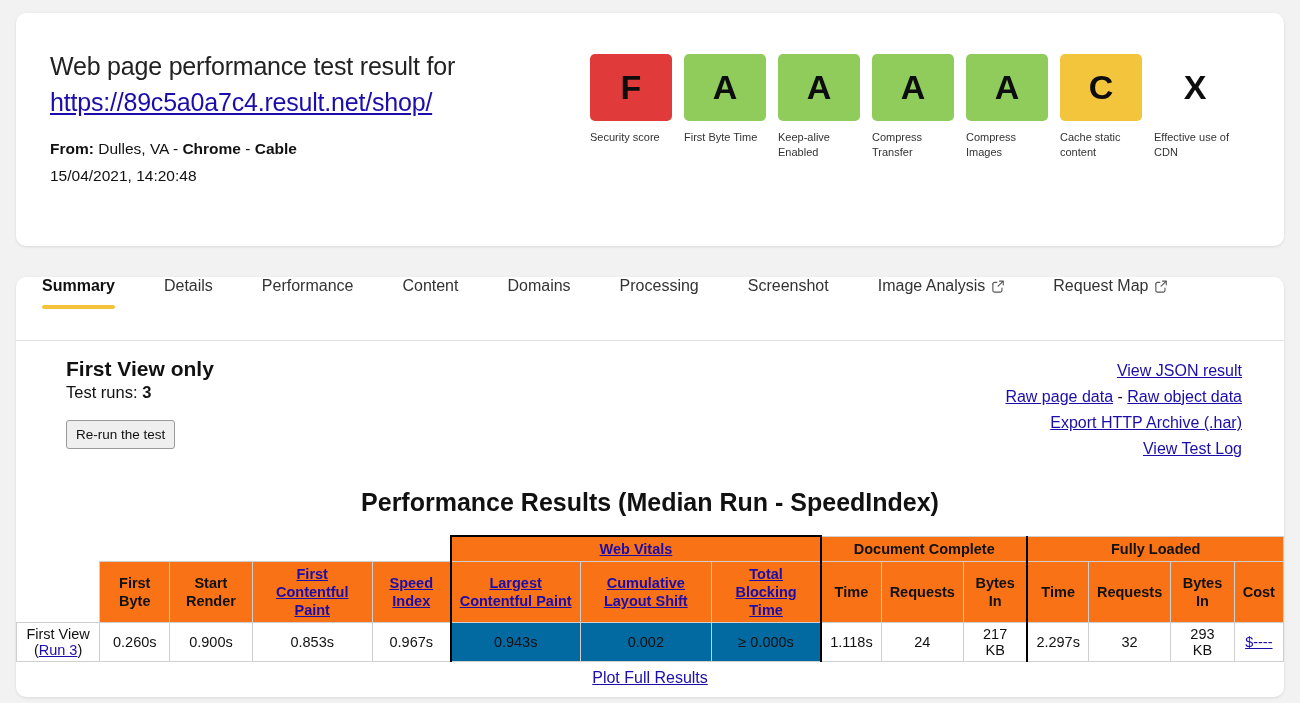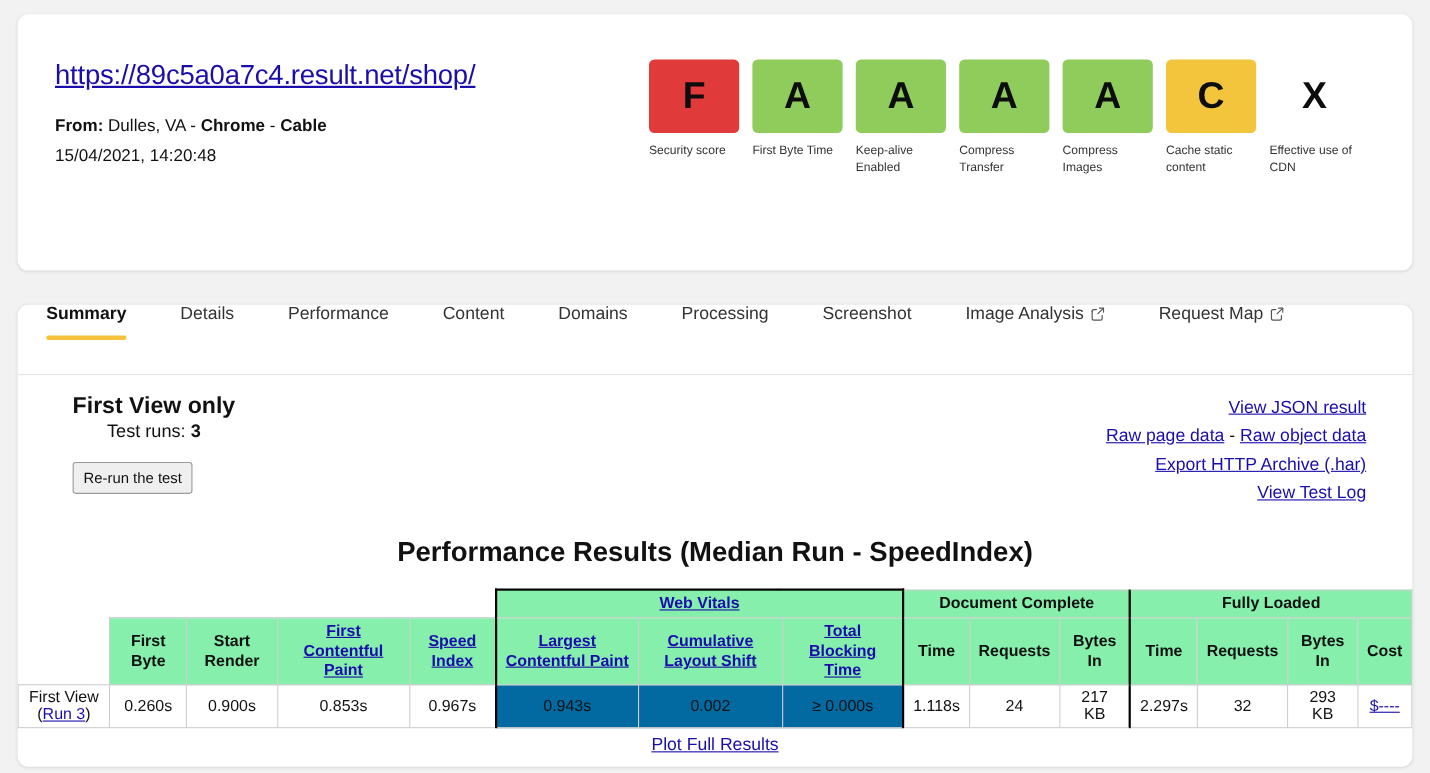--- a/index.html
+++ b/index.html
@@ -118,21 +118,21 @@
   }
   .ext-icon { display: inline-block; width: 13px; height: 13px; margin-bottom: 2px; }
 
   
   .meta {
     display: flex;
     justify-content: space-between;
     padding: 17px 42px 0 50px;
   }
   .meta-left .fv { font-size: 21px; font-weight: 700; line-height: 22px; }
-  .meta-left .runs { font-size: 16.5px; line-height: 23px; margin-top: 1px; text-align: center; }
+  .meta-left .runs { font-size: 16.5px; line-height: 23px; margin-top: 1px; }
   .meta-left .runs b { font-weight: 700; }
   .rerun-btn {
     margin-top: 16px;
     font-family: "Liberation Sans", sans-serif;
     font-size: 13.5px;
     padding: 6px 9px;
     background: #efefef;
     border: 1px solid #9a9a9a;
     border-radius: 3px;
     color: #111;
@@ -157,21 +157,21 @@
     font-size: 14.5px;
     color: #111;
   }
   table.results th, table.results td {
     border: 1px solid #cfcfcf;
     text-align: center;
     vertical-align: middle;
     font-weight: 400;
     padding: 3px 8px;
   }
-  table.results thead th { background: #86efac; font-weight: 700; line-height: 18px; }
+  table.results thead th { background: #f97316; font-weight: 700; line-height: 18px; }
   table.results thead th.blank { background: #fff; border: none; }
   table.results thead th a { color: #1a0dab; text-decoration: underline; font-weight: 700; }
   .grp-start { border-left: 2px solid #000 !important; }
   .grp-end   { border-right: 2px solid #000 !important; }
   .grp-top   { border-top: 2px solid #000 !important; }
   td.label-cell { text-align: center; padding-left: 14px; padding-right: 14px; }
   td.vital { background: #0369a1; }
   tbody td { height: 29px; }
 
   .plot-link {
@@ -183,20 +183,21 @@
 </style>
 </head>
 <body>
 
 <div class="page">
 
   <div class="card top-card">
     <div class="top-inner">
 
       <div class="test-info">
+        <div class="test-title">Web page performance test result for</div>
         <a class="test-url" href="#">https://89c5a0a7c4.result.net/shop/</a>
         <div class="from-line">
           <b>From:</b>
           <span>Dulles, VA</span>
           <span>-</span>
           <b>Chrome</b>
           <span>-</span>
           <b>Cable</b>
         </div>
         <div class="date-line">15/04/2021, 14:20:48</div>

